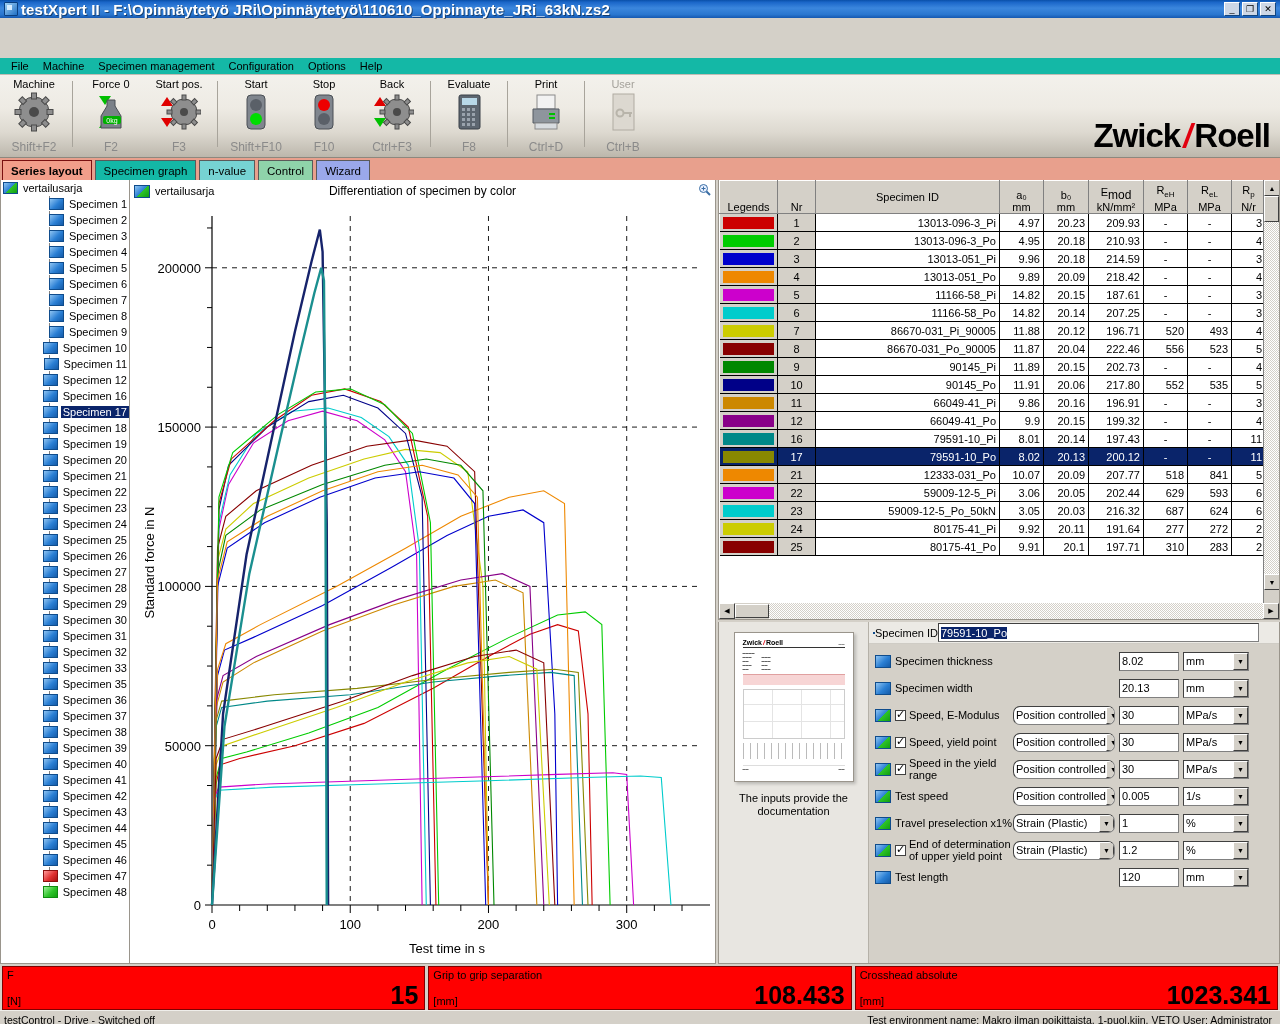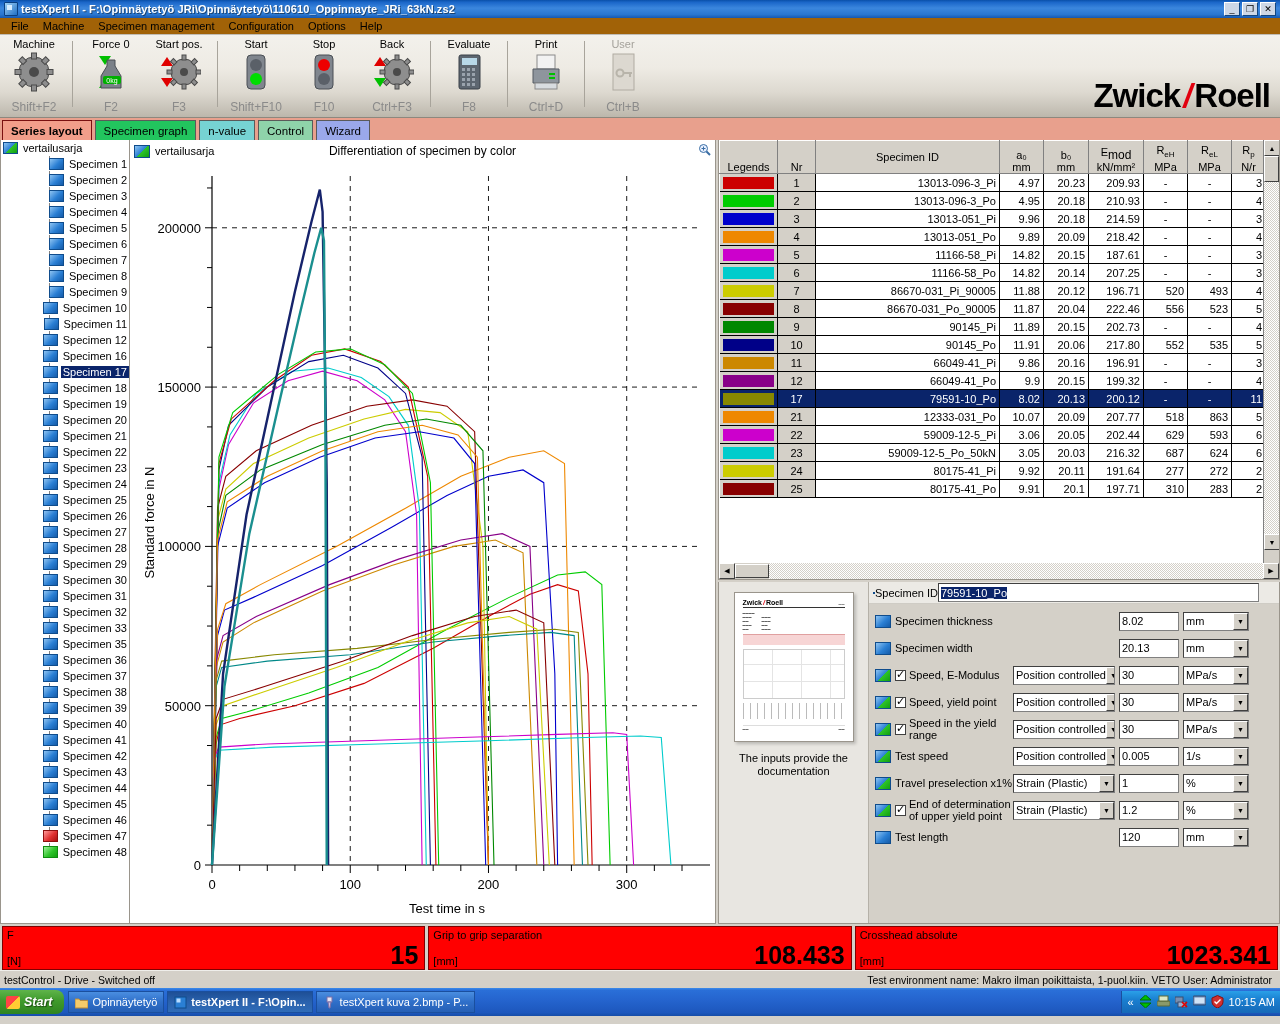--- a/index.html
+++ b/index.html
@@ -15,30 +15,30 @@
     height:18px; background:linear-gradient(180deg,#0a4fa8 0%,#1a66c8 12%,#3b86dd 45%,#2a77d0 80%,#1558b0 100%);
     display:flex; align-items:center; padding:0 2px; color:#fff;
   }
   #titlebar .tb-icon {
     width:14px;height:14px;margin:0 3px 0 2px;
     background:linear-gradient(135deg,#9fd0f5,#1f6fc4);
     border:1px solid #0a3f80; border-radius:1px;
     position:relative;
   }
   #titlebar .tb-icon::after{content:"";position:absolute;left:2px;top:2px;width:5px;height:5px;background:#d7ecff;}
-  #tb-title { font-size:11px; font-weight:bold; letter-spacing:0.1px; text-shadow:1px 1px 0 rgba(0,0,0,.45); white-space:nowrap;}
+  #tb-title { font-size:15px; font-weight:bold; letter-spacing:0.1px; text-shadow:1px 1px 0 rgba(0,0,0,.45); white-space:nowrap;}
   #tb-buttons { margin-left:auto; display:flex; gap:2px; padding-right:2px;}
   #tb-buttons .btn {
     width:16px;height:14px;background:#cdd7e6;border:1px solid #fff;
     border-right-color:#12467f;border-bottom-color:#12467f;
     display:flex;align-items:center;justify-content:center;
     font-size:9px;color:#000;line-height:1;
   }
   
-  #menubar { height:17px; background:#a16207; display:flex; align-items:center; padding-left:4px; border-bottom:1px solid #c0bcb4;}
+  #menubar { height:17px; background:#14b8a6; display:flex; align-items:center; padding-left:4px; border-bottom:1px solid #c0bcb4;margin-top:40px;}
   #menubar .mi { padding:1px 7px; font-size:11px; }
   
   #toolbar {
     height:83px; display:flex; align-items:stretch;
     background:linear-gradient(180deg,#f3f1ec 0%,#eeebe4 40%,#ddd9d0 70%,#bcb7ac 100%);
     border-bottom:1px solid #8d887e; position:relative;
   }
   .tb-item { width:68px; display:flex; flex-direction:column; align-items:center; padding-top:3px; }
   .tb-item .tb-label { font-size:11px; }
   .tb-item .tb-key { font-size:12px; color:#8a8a8a; margin-top:auto; padding-bottom:3px;}
@@ -48,21 +48,21 @@
   #logo {
     position:absolute; right:10px; bottom:2px; font-size:33px; font-weight:bold;
     letter-spacing:-1px; display:flex; align-items:baseline;
   }
   #logo .slash { color:#e2000f; font-style:italic; font-weight:bold; padding:0 3px; }
   
   #tabstrip { height:22px; background:#e8a08d; display:flex; align-items:flex-end; padding-left:2px;}
   .tab { height:20px; display:flex; align-items:center; padding:0 8px; font-size:11.5px;
          border:1px solid #5a5a5a; border-bottom:none; margin-right:3px; }
   .tab.sel { background:#f29e8a; font-weight:bold; border-color:#7a1010; }
-  .tab.t2 { background:#22c55e; }
+  .tab.t2 { background:#14b8a6; }
   .tab.t3 { background:#76d3d3; }
   .tab.t4 { background:#8fd3aa; }
   .tab.t5 { background:#9aa8ea; }
   
   #main { height:784px; display:flex; background:#d4d0c8; }
   
   #tree { width:130px; background:#fff; border:1px solid #9a958c; border-top:none; overflow:hidden; position:relative;}
   .tn { height:16px; display:flex; align-items:center; font-size:11px; white-space:nowrap;padding-left:40px;}
   .tn .guide{ width:16px; height:16px; position:relative;}
   .tn .guide::before{content:"";position:absolute;left:8px;top:0;bottom:0;width:0;border-left:1px dotted #808080;}
@@ -113,21 +113,21 @@
   #docprev .cap{font-size:11px;text-align:center;margin-top:10px;line-height:13px;}
   #formfields{flex:1;padding:6px 6px 0 6px;}
   .frow{display:flex;align-items:center;height:26px;margin-bottom:1px;}
   .frow .fico{width:16px;height:13px;margin-right:4px;flex:0 0 auto;}
   .frow .flabel{font-size:11px;width:118px;line-height:12px;}
   .frow .fchk{width:11px;height:11px;border:1px solid #404040;background:#fff;margin-right:3px;position:relative;flex:0 0 auto;}
   .frow .fchk.on::after{content:"✓";position:absolute;left:0px;top:-3px;font-size:11px;}
   .sel-box{height:19px;border:1px solid #808080;border-top-color:#404040;border-left-color:#404040;background:#fff;display:flex;align-items:center;font-size:11px;padding-left:2px;overflow:hidden;}
   .sel-box .arrow{margin-left:auto;width:15px;height:17px;background:#d4d0c8;border:1px solid #fff;border-right-color:#404040;border-bottom-color:#404040;display:flex;align-items:center;justify-content:center;font-size:7px;flex:0 0 auto;}
   .txt-box{height:19px;border:1px solid #808080;border-top-color:#404040;border-left-color:#404040;background:#fff;display:flex;align-items:center;font-size:11px;padding-left:2px;}
-  .w-mode{width:102px;margin-right:4px;}
+  .w-mode{width:102px;margin-right:4px;border-radius:7px;}
   .w-val{width:60px;margin-right:4px;}
   .w-unit{width:66px;}
   #idrow{display:flex;align-items:center;height:22px;background:#eceae5;padding-left:4px;border-bottom:1px solid #cfccc5;margin:-6px -6px 4px -6px;padding-right:20px;}
   #idrow .idbox{flex:1;height:19px;border:1px solid #808080;border-top-color:#404040;border-left-color:#404040;background:#fff;display:flex;align-items:center;padding-left:2px;}
   #idrow .idbox span{background:#0a246a;color:#fff;font-size:11px;}
   
   #readouts{height:46px;display:flex;gap:3px;padding:2px 2px 0 2px;background:#d4d0c8;}
   .ro{flex:1;background:#ff0000;border:1px solid #7f0000;position:relative;padding:2px 4px;}
   .ro .ro-name{font-size:11px;line-height:12px;}
   .ro .ro-unit{font-size:11px;position:absolute;left:4px;bottom:2px;}
@@ -884,20 +884,33 @@
                   </td>
                   <td class="c-nr">12</td>
                   <td class="c-id">66049-41_Po</td>
                   <td class="c-num">9.9</td>
                   <td class="c-num">20.15</td>
                   <td class="c-num">199.32</td>
                   <td class="c-dash">-</td>
                   <td class="c-dash">-</td>
                   <td class="c-num">4</td>
                 </tr>
+                <tr class="">
+                  <td class="c-leg">
+                    <div style="background: rgb(0, 136, 136);"></div>
+                  </td>
+                  <td class="c-nr">16</td>
+                  <td class="c-id">79591-10_Pi</td>
+                  <td class="c-num">8.01</td>
+                  <td class="c-num">20.14</td>
+                  <td class="c-num">197.43</td>
+                  <td class="c-dash">-</td>
+                  <td class="c-dash">-</td>
+                  <td class="c-num">11</td>
+                </tr>
                 <tr class="sel">
                   <td class="c-leg">
                     <div style="background: rgb(136, 136, 0);"></div>
                   </td>
                   <td class="c-nr">17</td>
                   <td class="c-id">79591-10_Po</td>
                   <td class="c-num">8.02</td>
                   <td class="c-num">20.13</td>
                   <td class="c-num">200.12</td>
                   <td class="c-dash">-</td>
@@ -907,21 +920,21 @@
                 <tr class="">
                   <td class="c-leg">
                     <div style="background: rgb(238, 136, 0);"></div>
                   </td>
                   <td class="c-nr">21</td>
                   <td class="c-id">12333-031_Po</td>
                   <td class="c-num">10.07</td>
                   <td class="c-num">20.09</td>
                   <td class="c-num">207.77</td>
                   <td class="c-num">518</td>
-                  <td class="c-num">863</td>
+                  <td class="c-num">841</td>
                   <td class="c-num">5</td>
                 </tr>
                 <tr class="">
                   <td class="c-leg">
                     <div style="background: rgb(204, 0, 204);"></div>
                   </td>
                   <td class="c-nr">22</td>
                   <td class="c-id">59009-12-5_Pi</td>
                   <td class="c-num">3.06</td>
                   <td class="c-num">20.05</td>

